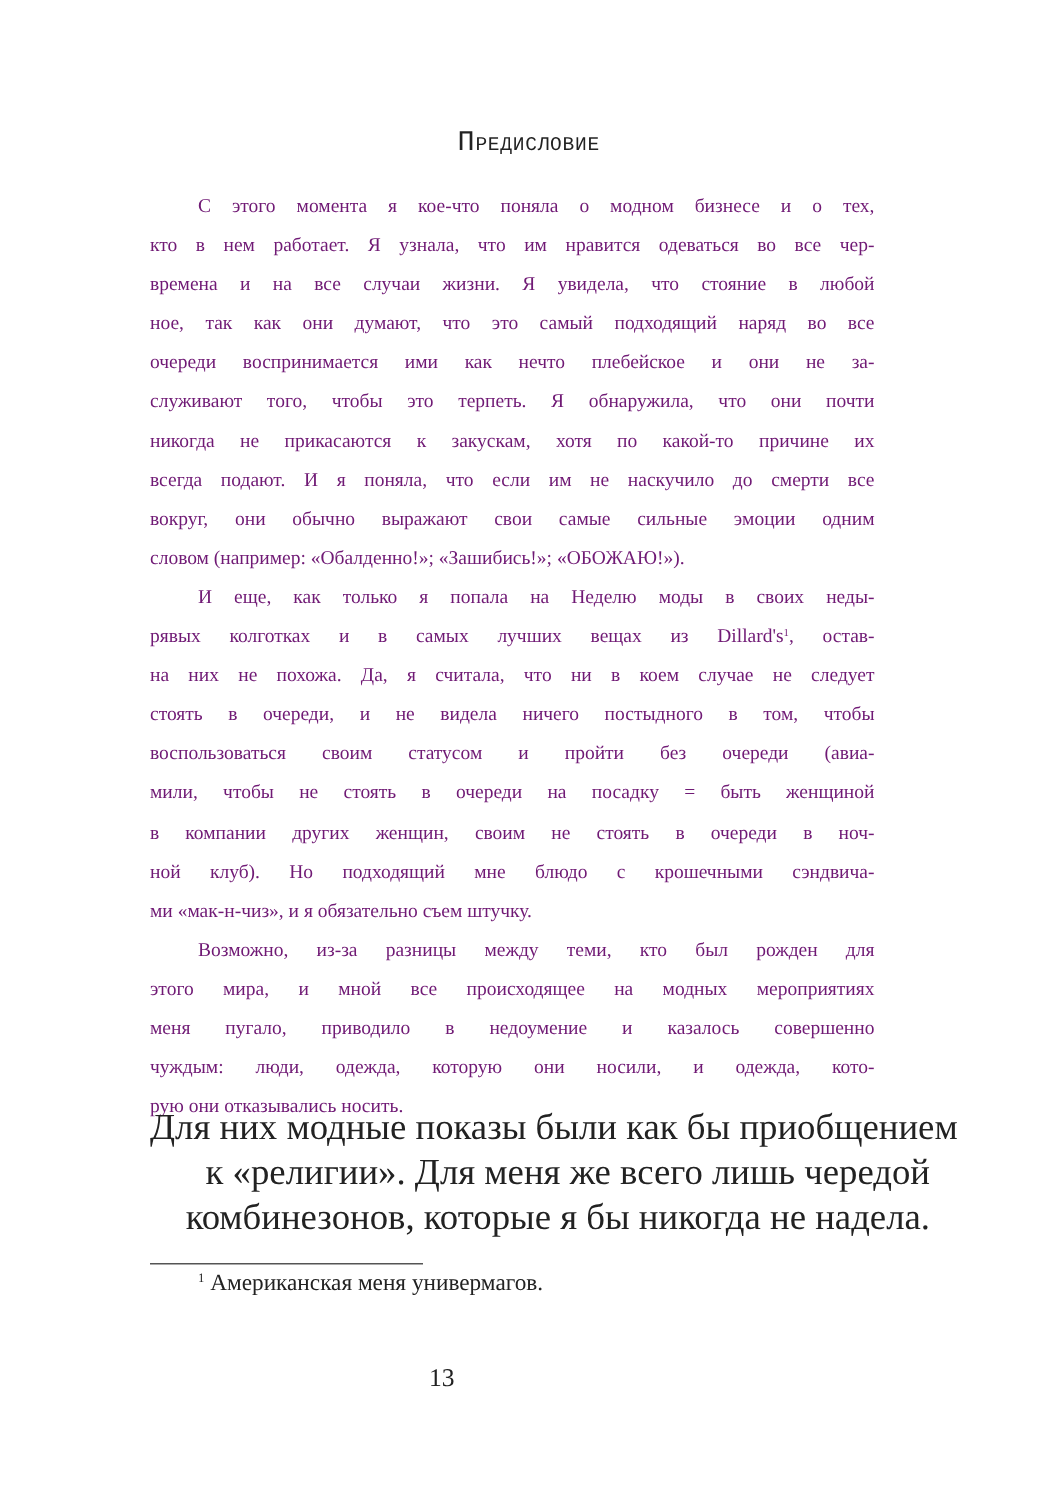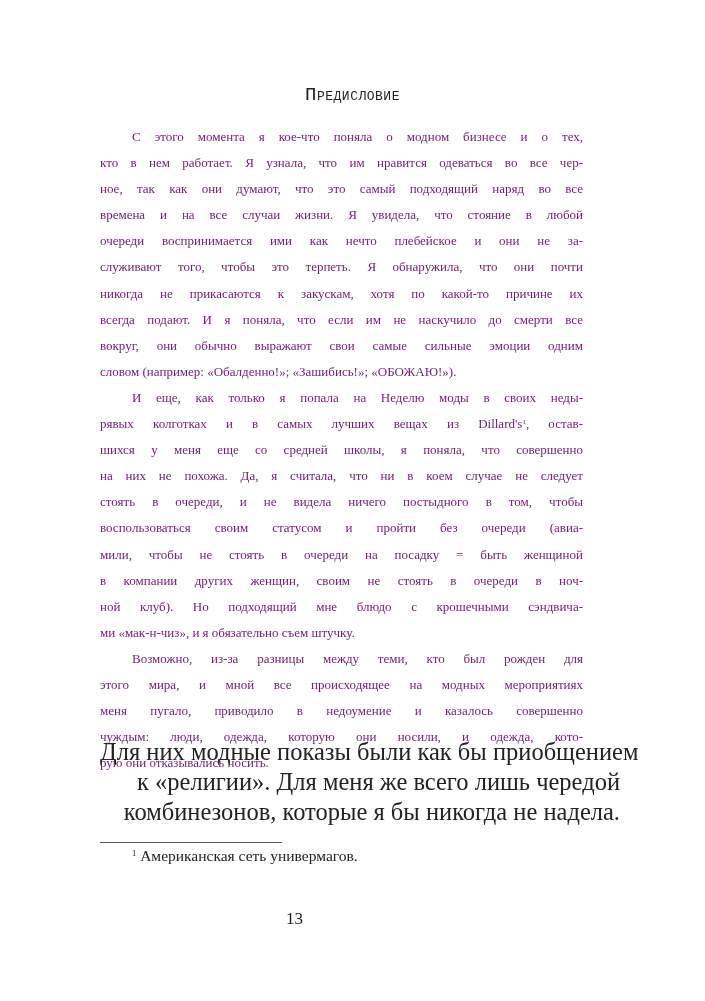--- a/index.html
+++ b/index.html
@@ -40,32 +40,31 @@
 </head>
 <body>
 
 <div class="page">
   <div class="heading">Предисловие</div>
 
   <div class="body">
 
     <span class="line indent">С этого момента я кое-что поняла о модном бизнесе и о тех,</span>
     <span class="line">кто в нем работает. Я узнала, что им нравится одеваться во все чер-</span>
+    <span class="line">времена и на все случаи жизни. Я увидела, что стояние в любой</span>
     <span class="line">ное, так как они думают, что это самый подходящий наряд во все</span>
-    <span class="line">времена и на все случаи жизни. Я увидела, что стояние в любой</span>
     <span class="line">очереди воспринимается ими как нечто плебейское и они не за-</span>
     <span class="line">служивают того, чтобы это терпеть. Я обнаружила, что они почти</span>
     <span class="line">никогда не прикасаются к закускам, хотя по какой-то причине их</span>
     <span class="line">всегда подают. И я поняла, что если им не наскучило до смерти все</span>
     <span class="line">вокруг, они обычно выражают свои самые сильные эмоции одним</span>
     <span class="line last">словом (например: «Обалденно!»; «Зашибись!»; «ОБОЖАЮ!»).</span>
 
     <span class="line indent">И еще, как только я попала на Неделю моды в своих неды-</span>
     <span class="line"><span>рявых колготках и в самых лучших вещах из Dillard's</span><sup>1</sup><span>, остав-</span></span>
-    <span class="line">шихся у меня еще со средней школы, я поняла, что совершенно</span>
     <span class="line">на них не похожа. Да, я считала, что ни в коем случае не следует</span>
     <span class="line">стоять в очереди, и не видела ничего постыдного в том, чтобы</span>
     <span class="line">воспользоваться своим статусом и пройти без очереди (авиа-</span>
     <span class="line">мили, чтобы не стоять в очереди на посадку = быть женщиной</span>
     <span class="line">в компании других женщин, своим не стоять в очереди в ноч-</span>
     <span class="line">ной клуб). Но подходящий мне блюдо с крошечными сэндвича-</span>
     <span class="line last">ми «мак-н-чиз», и я обязательно съем штучку.</span>
 
     <span class="line indent">Возможно, из-за разницы между теми, кто был рожден для</span>
     <span class="line">этого мира, и мной все происходящее на модных мероприятиях</span>
@@ -76,17 +75,17 @@
 
   <div class="quote">
     <span>Для них модные показы были как бы приобщением</span>
     <span>к «религии». Для меня же всего лишь чередой</span>
     <span>комбинезонов, которые я бы никогда не надела.</span>
   </div>
 
   <div class="fn-rule"></div>
   <div class="footnote">
     <sup>1</sup>
-    <span>Американская сеть универмагов.</span>
+    <span>Американская меня универмагов.</span>
   </div>
 
   <div class="pagenum">13</div>
 </div>
 
 </body></html>

